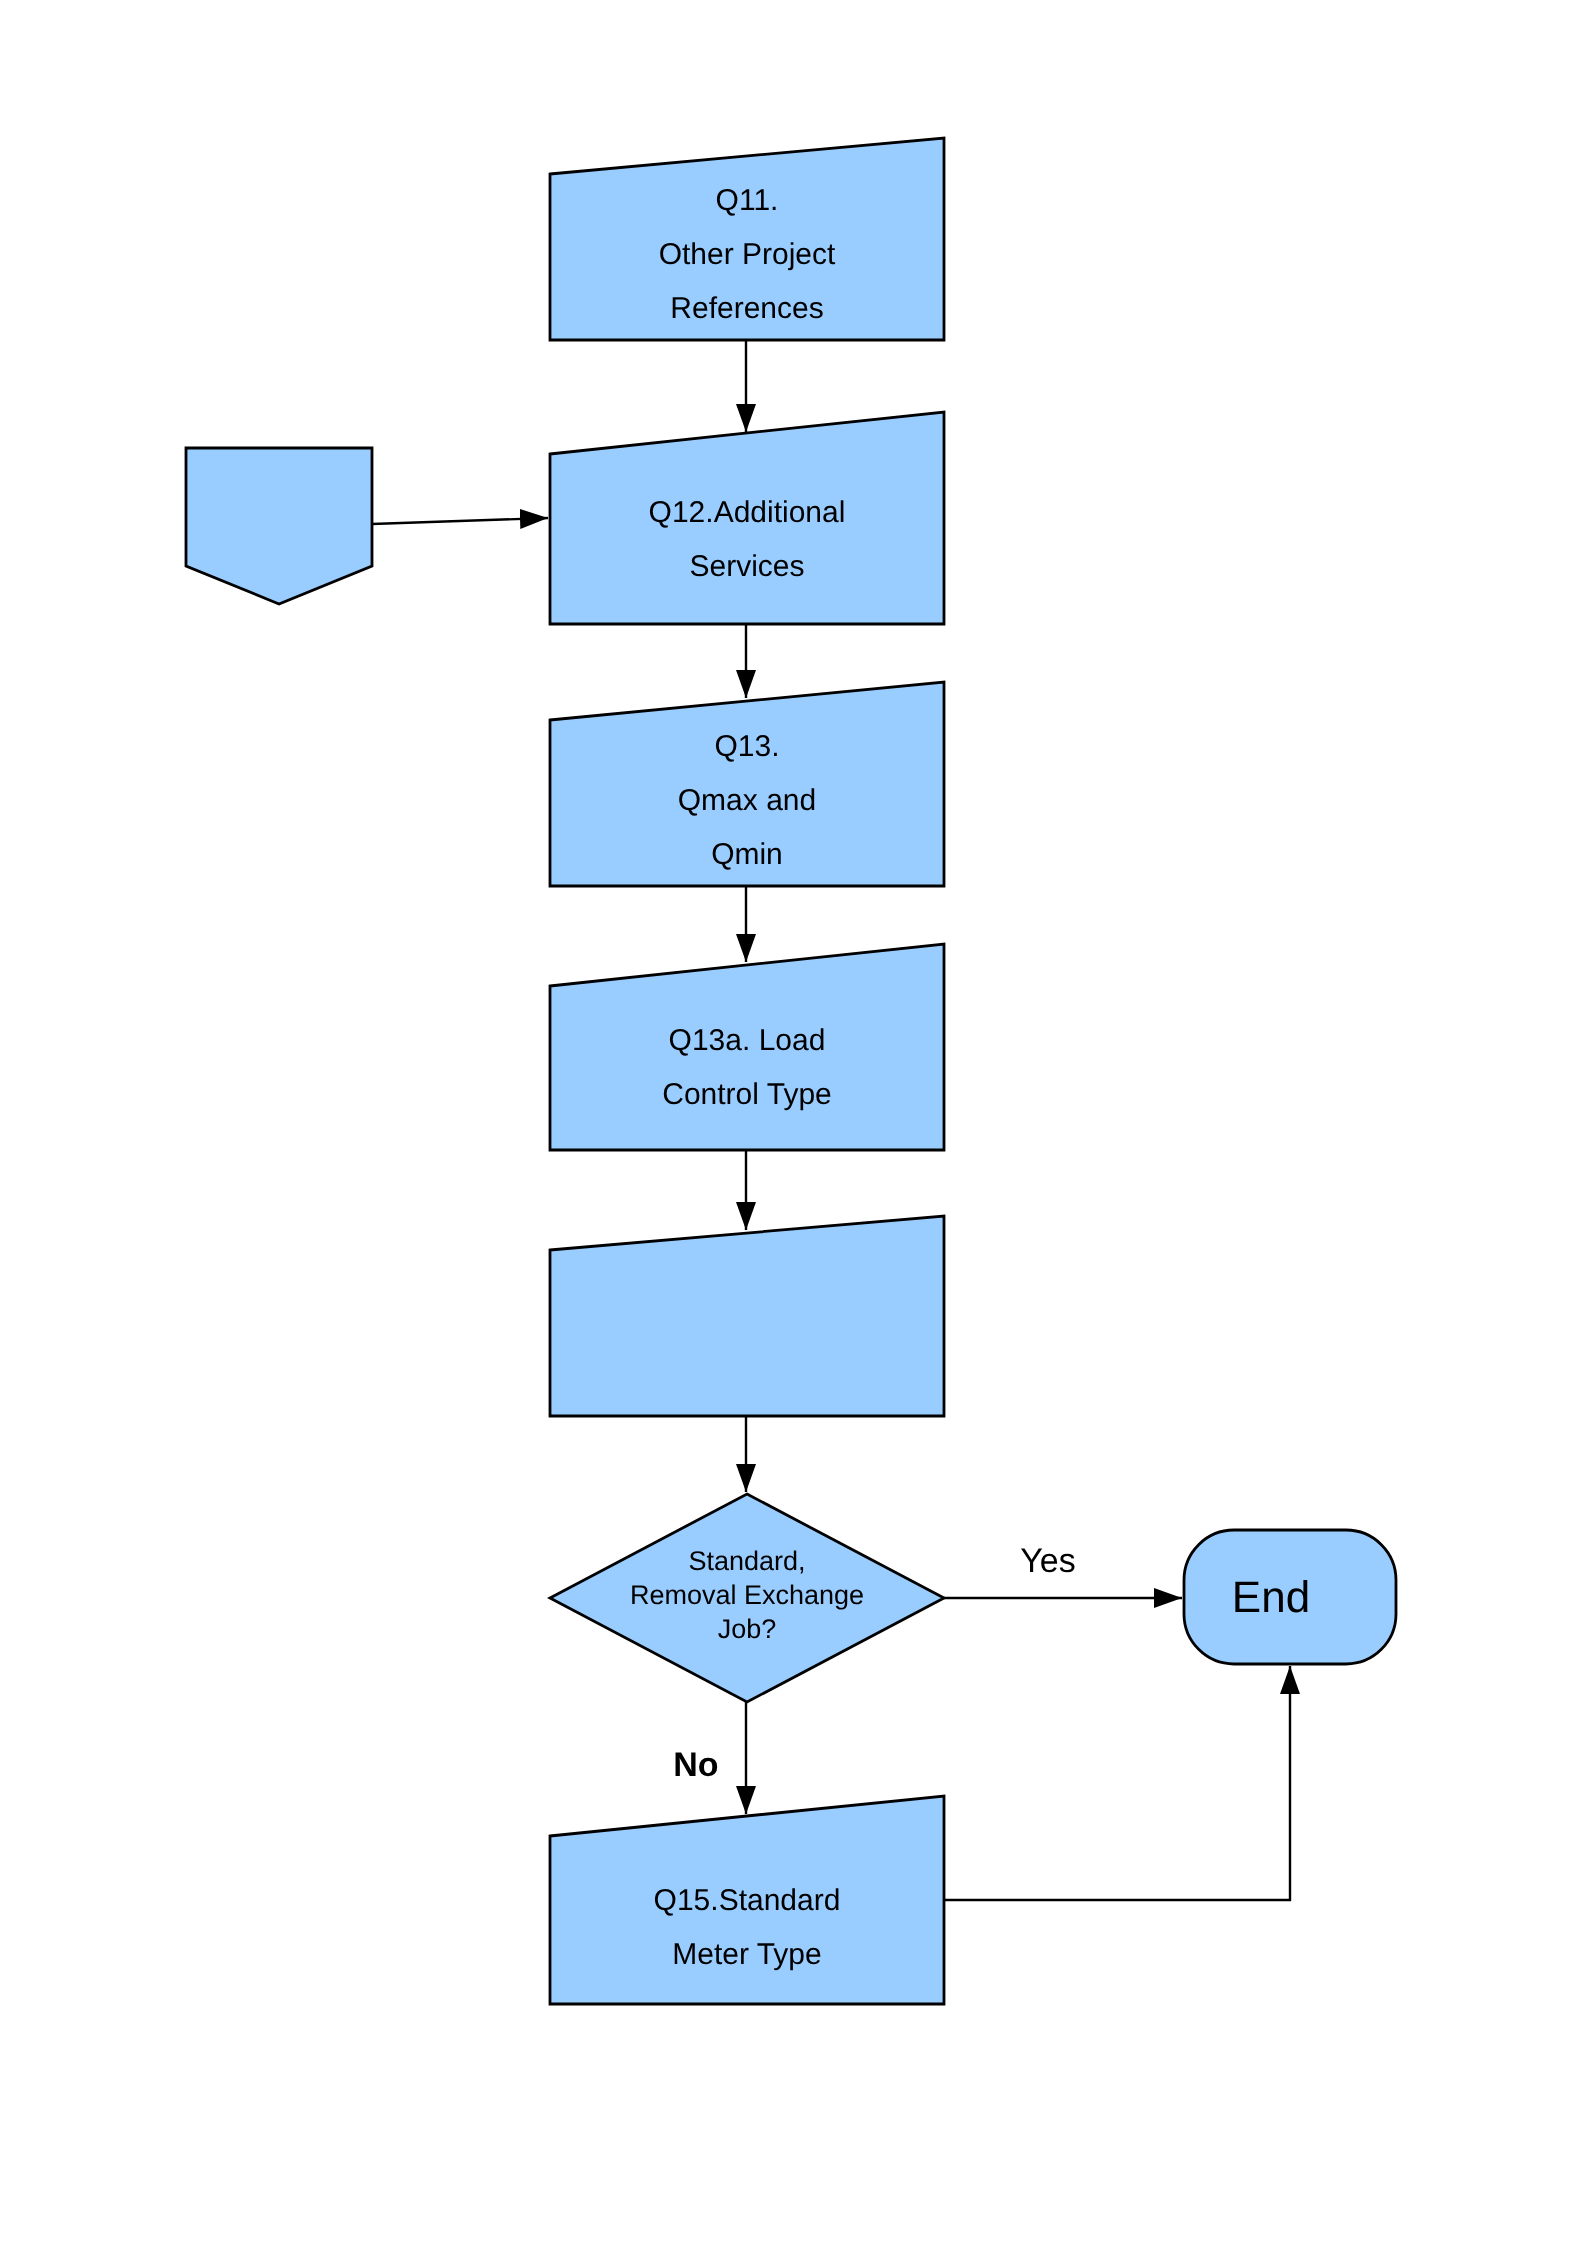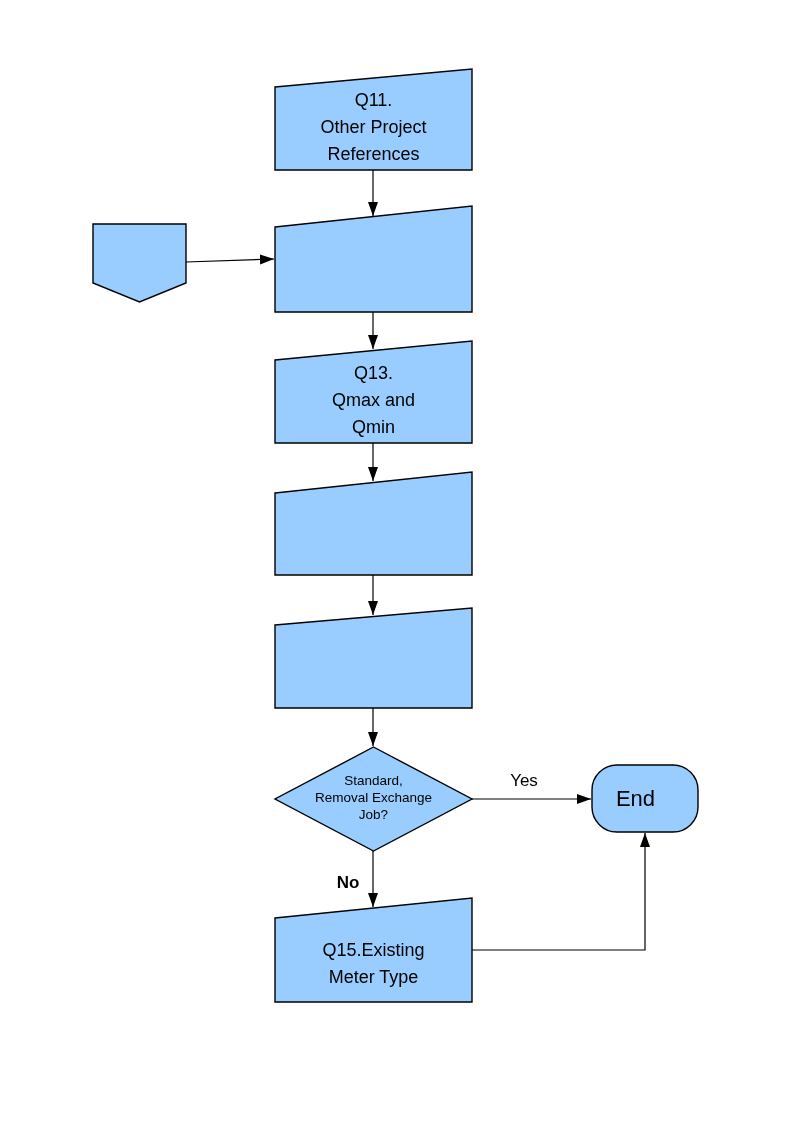--- a/index.html
+++ b/index.html
@@ -14,21 +14,21 @@
   }
   .layer { position: absolute; left: 0; top: 0; }
   .node-label {
     position: absolute;
     display: flex;
     align-items: center;
     justify-content: center;
     text-align: center;
     white-space: pre-line;
     color: #000000;
-    font-size: 18px;
+    font-size: 15px;
     line-height: 27px;
   }
   .node-label.small { font-size: 13.5px; line-height: 17px; }
   .node-label.sj { font-size: 20px; line-height: 25px; }
   .node-label.end { font-size: 22px; }
   .edge-label {
     position: absolute;
     display: flex;
     align-items: center;
     justify-content: center;
@@ -68,26 +68,30 @@
     <polygon class="shape" points="275,493 472,472 472,575 275,575" fill="#99CCFF"></polygon>
     <polygon class="shape" points="275,625 472,608 472,708 275,708" fill="#99CCFF"></polygon>
     <polygon class="shape" points="373.5,747 472,799 373.5,851 275,799" fill="#99CCFF"></polygon>
     <rect class="shape" x="592" y="765" width="106" height="67" rx="25" ry="25" fill="#99CCFF"></rect>
     <polygon class="shape" points="275,918 472,898 472,1002 275,1002" fill="#99CCFF"></polygon>
   </svg>
 
   <div class="node-label" style="left:275px; top:77px;  width:197px; height:100px;">Q11.
 Other Project
 References</div>
+  <div class="node-label" style="left:275px; top:220px; width:197px; height:100px;">Q12.Additional
+Services</div>
   <div class="node-label" style="left:275px; top:350px; width:197px; height:100px;">Q13.
 Qmax and
 Qmin</div>
+  <div class="node-label" style="left:275px; top:484px; width:197px; height:100px;">Q13a. Load
+Control Type</div>
   <div class="node-label small" style="left:275px; top:757px; width:197px; height:80px;">Standard,
 Removal Exchange
 Job?</div>
   <div class="node-label end" style="left:592px; top:765px; width:87px; height:67px;">End</div>
-  <div class="node-label" style="left:275px; top:914px; width:197px; height:100px;">Q15.Existing
+  <div class="node-label" style="left:275px; top:914px; width:197px; height:100px;">Q15.Standard
 Meter Type</div>
 
   <div class="edge-label" style="left:496px; top:769px; width:56px; height:24px;">Yes</div>
   <div class="edge-label" style="left:326px; top:871px; width:44px; height:24px;font-weight:bold;">No</div>
 
 </div>
 
 </body></html>

